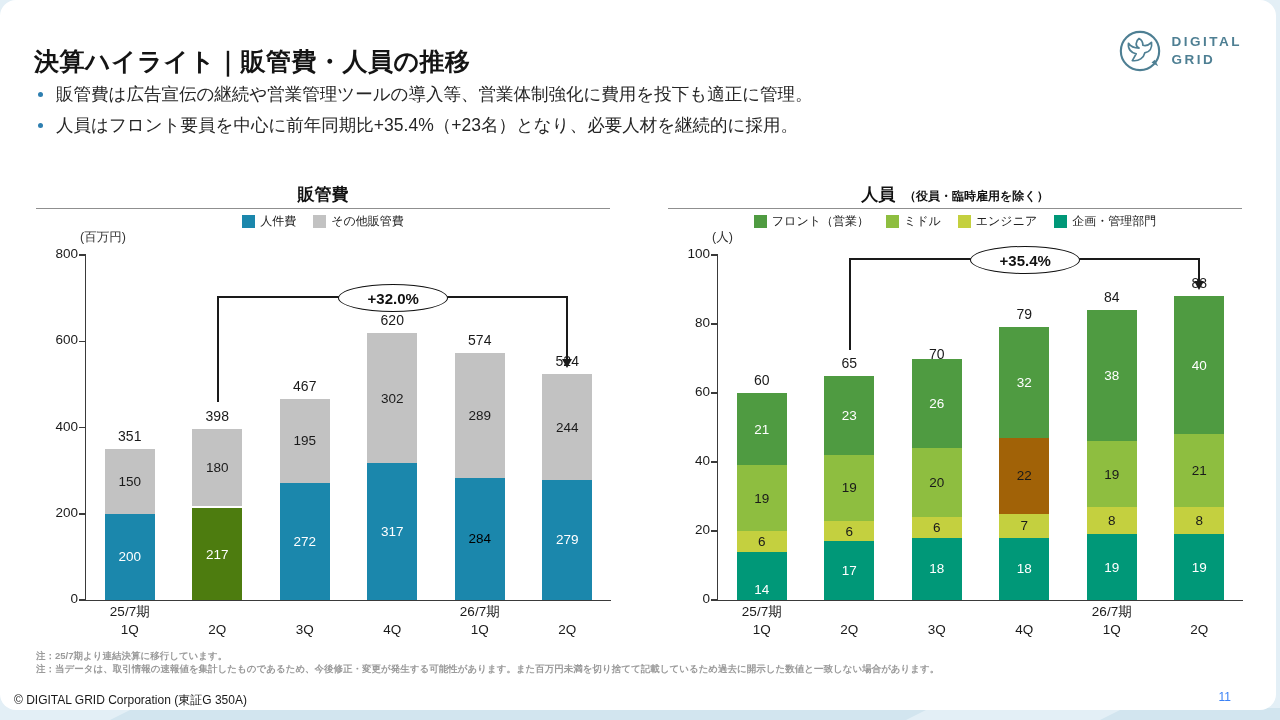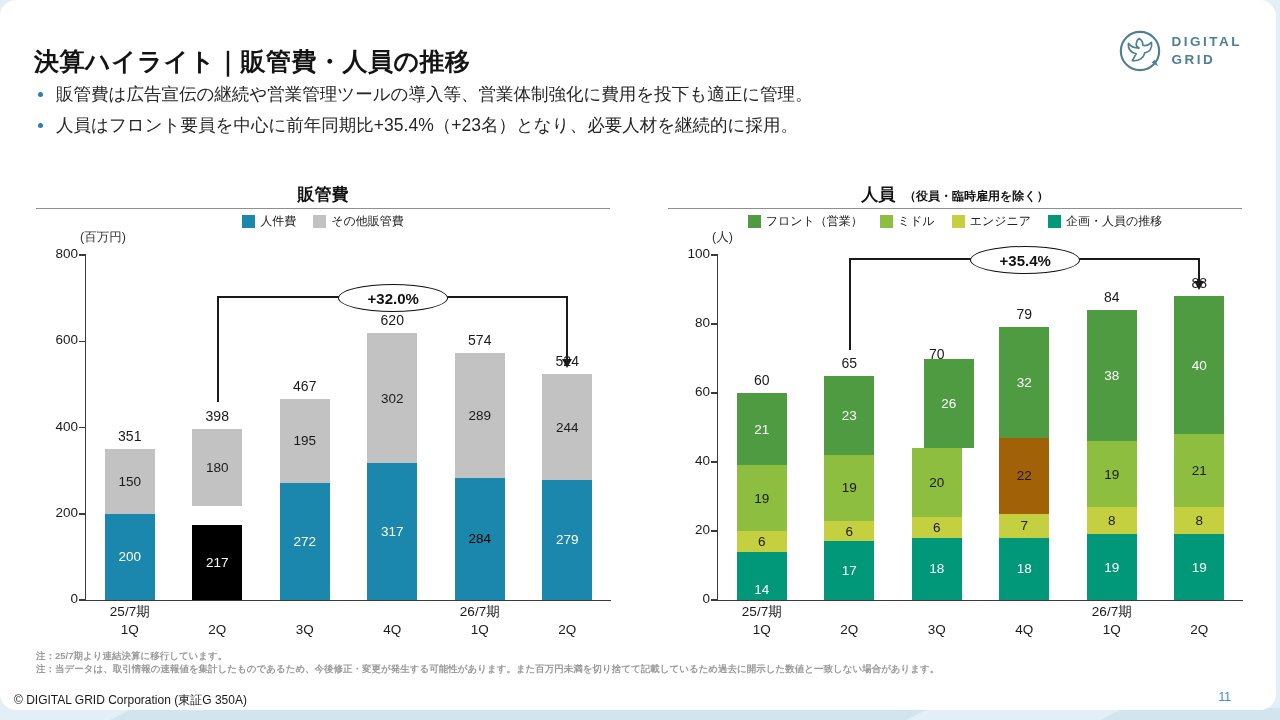--- a/index.html
+++ b/index.html
@@ -111,21 +111,21 @@
         <div class="ytick-mark" style="top: -0.75px;"></div>
         <div class="seg" style="left: 18.75px; bottom: 0px; width: 50px; height: 86.25px; background: rgb(27, 135, 172);">
           <div class="seg-label" style="color: rgb(255, 255, 255);">200</div>
         </div>
         <div class="seg" style="left: 18.75px; bottom: 86.25px; width: 50px; height: 64.6875px; background: rgb(194, 194, 194);">
           <div class="seg-label" style="color: rgb(26, 26, 26);">150</div>
         </div>
         <div class="total-label" style="left: 8.75px; top: 173.062px;">351</div>
         <div class="xlabel-q" style="left: 0px; width: 87.5px;">1Q</div>
         <div class="xlabel-period" style="left: 0px; width: 87.5px;">25/7期</div>
-        <div class="seg" style="left: 106.25px; bottom: 0px; width: 50px; height: 75px; background: #000000;">
+        <div class="seg" style="left: 106.25px; bottom: 0px; width: 50px; height: 92px; background: #4d7c0f;">
           <div class="seg-label" style="color: rgb(255, 255, 255);">217</div>
         </div>
         <div class="seg" style="left: 106.25px; bottom: 93.5812px; width: 50px; height: 77.625px; background: rgb(194, 194, 194);">
           <div class="seg-label" style="color: rgb(26, 26, 26);">180</div>
         </div>
         <div class="total-label" style="left: 96.25px; top: 152.794px;">398</div>
         <div class="xlabel-q" style="left: 87.5px; width: 87.5px;">2Q</div>
         <div class="seg" style="left: 193.75px; bottom: 0px; width: 50px; height: 117.3px; background: rgb(27, 135, 172);">
           <div class="seg-label" style="color: rgb(255, 255, 255);">272</div>
         </div>
@@ -181,21 +181,21 @@
         <div class="legend-item">
           <span class="chip" style="background: rgb(142, 190, 64);"></span>
           <span class="legend-label">ミドル</span>
         </div>
         <div class="legend-item">
           <span class="chip" style="background: rgb(196, 208, 63);"></span>
           <span class="legend-label">エンジニア</span>
         </div>
         <div class="legend-item">
           <span class="chip" style="background: rgb(0, 152, 120);"></span>
-          <span class="legend-label">企画・人員の推移</span>
+          <span class="legend-label">企画・管理部門</span>
         </div>
       </div>
     <div class="unit">(人)</div>
     <div class="plot">
         <div class="ytick-label" style="top: 336px;">0</div>
         <div class="ytick-mark" style="top: 344.25px;"></div>
         <div class="ytick-label" style="top: 267px;">20</div>
         <div class="ytick-mark" style="top: 275.25px;"></div>
         <div class="ytick-label" style="top: 198px;">40</div>
         <div class="ytick-mark" style="top: 206.25px;"></div>
@@ -236,21 +236,21 @@
         <div class="xlabel-q" style="left: 87.5px; width: 87.5px;">2Q</div>
         <div class="seg" style="left: 193.75px; bottom: 0px; width: 50px; height: 62.1px; background: rgb(0, 152, 120);">
           <div class="seg-label" style="color: rgb(255, 255, 255);">18</div>
         </div>
         <div class="seg" style="left: 193.75px; bottom: 62.1px; width: 50px; height: 20.7px; background: rgb(196, 208, 63);">
           <div class="seg-label" style="color: rgb(26, 26, 26);">6</div>
         </div>
         <div class="seg" style="left: 193.75px; bottom: 82.8px; width: 50px; height: 69px; background: rgb(142, 190, 64);">
           <div class="seg-label" style="color: rgb(26, 26, 26);">20</div>
         </div>
-        <div class="seg" style="left: 193.75px; bottom: 151.8px; width: 50px; height: 89.7px; background: rgb(79, 155, 65); margin-left: 12px;">
+        <div class="seg" style="left: 193.75px; bottom: 151.8px; width: 50px; height: 89.7px; background: rgb(79, 155, 65);">
           <div class="seg-label" style="color: rgb(255, 255, 255);">26</div>
         </div>
         <div class="total-label" style="left: 183.75px; top: 91px;">70</div>
         <div class="xlabel-q" style="left: 175px; width: 87.5px;">3Q</div>
         <div class="seg" style="left: 281.25px; bottom: 0px; width: 50px; height: 62.1px; background: rgb(0, 152, 120);">
           <div class="seg-label" style="color: rgb(255, 255, 255);">18</div>
         </div>
         <div class="seg" style="left: 281.25px; bottom: 62.1px; width: 50px; height: 24.15px; background: rgb(196, 208, 63);">
           <div class="seg-label" style="color: rgb(26, 26, 26);">7</div>
         </div>

